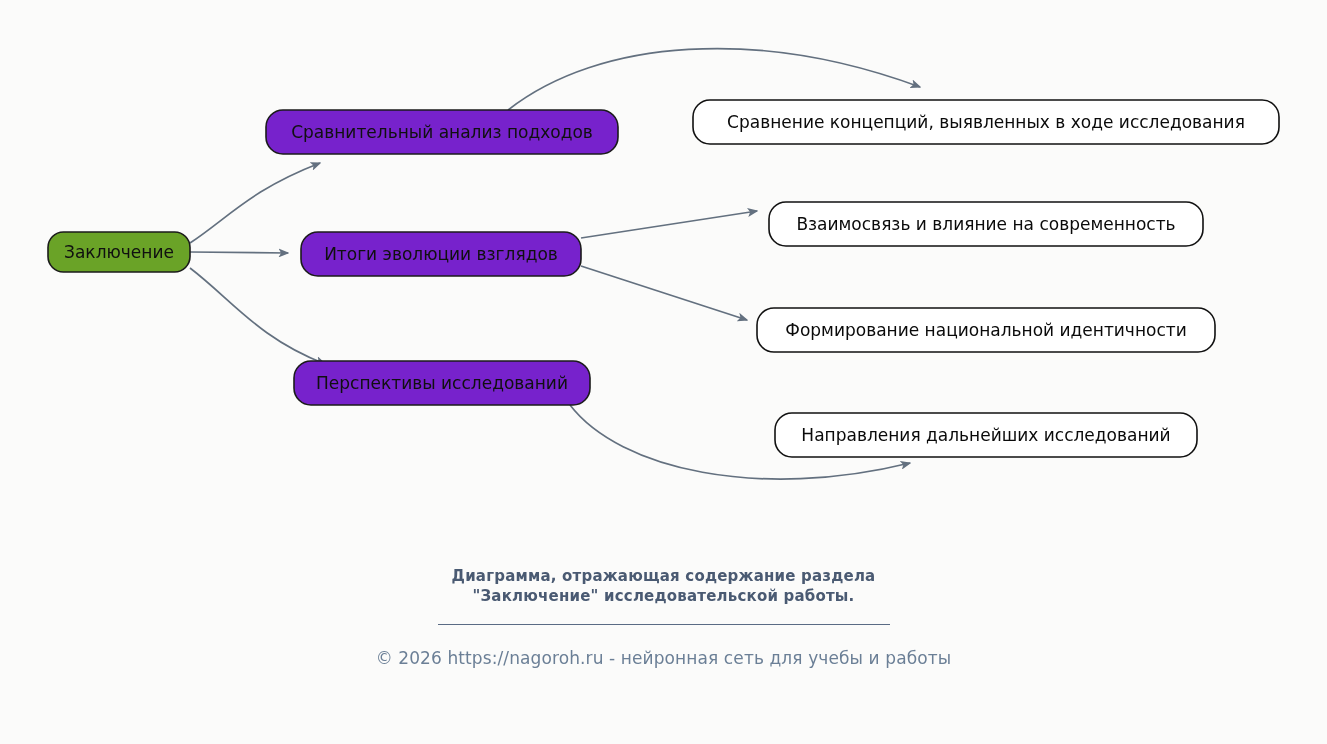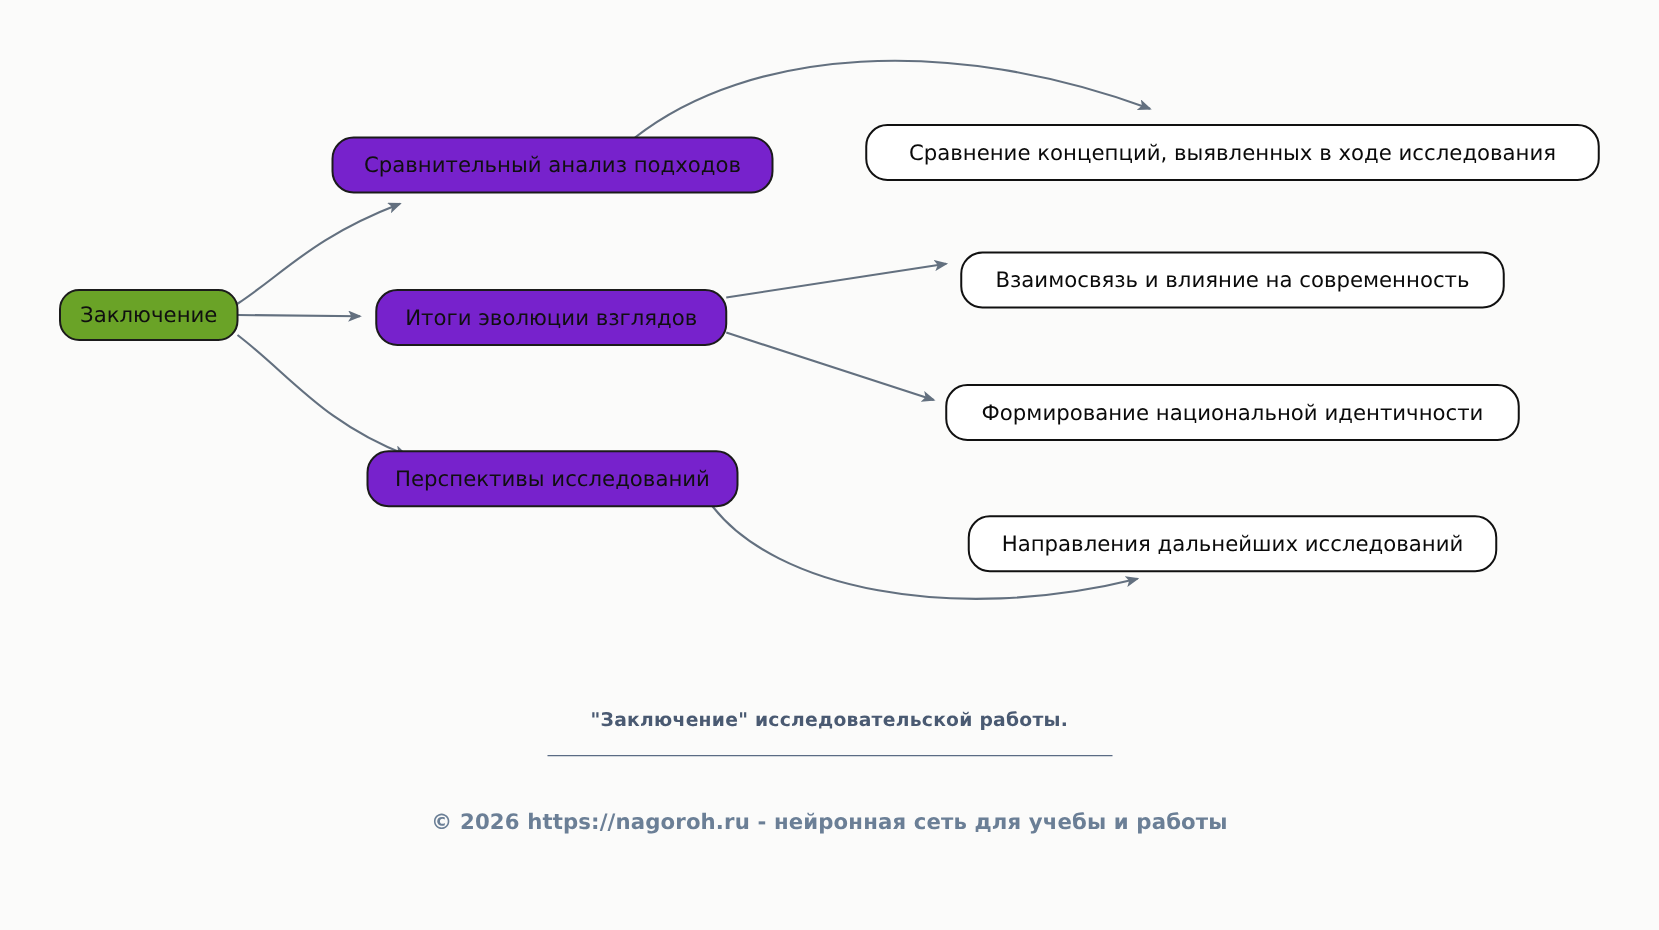--- a/index.html
+++ b/index.html
@@ -62,21 +62,20 @@
   .footer-line {
     position: absolute;
     left: 0;
     top: 648px;
     width: 1327px;
     text-align: center;
     font-family: "DejaVu Sans", sans-serif;
     font-size: 17px;
     color: #6b7f96;
     letter-spacing: 0.1px;
-    font-weight: bold;
   }
 </style>
 </head>
 <body style="background: rgb(251, 251, 250);">
 
 <div id="diagram-root">
   <svg id="diagram-svg" viewBox="0 0 1327 744">
     <defs>
       <marker id="arrowhead" markerWidth="11" markerHeight="9" refX="9.5" refY="4.5" orient="auto" markerUnits="userSpaceOnUse">
         <path d="M 0,0 L 11,4.5 L 0,9 L 2.6,4.5 Z" fill="#63707f"></path>
@@ -121,18 +120,19 @@
           <text class="node-label leaf" x="986" y="331" fill="#0a0a0a">Формирование национальной идентичности</text>
         </g>
         <g>
           <rect x="775" y="413" width="422" height="44" rx="16.923076923076923" ry="16.923076923076923" fill="#ffffff" stroke="#111111" stroke-width="1.6"></rect>
           <text class="node-label leaf" x="986" y="436" fill="#0a0a0a">Направления дальнейших исследований</text>
         </g>
       </g>
   </svg>
 
   <div class="caption-block">
+    <div class="caption-line">Диаграмма, отражающая содержание раздела</div>
     <div class="caption-line">"Заключение" исследовательской работы.</div>
     <div class="caption-divider"></div>
   </div>
 
   <div class="footer-line">© 2026 https://nagoroh.ru - нейронная сеть для учебы и работы</div>
 </div>
 
 </body></html>

